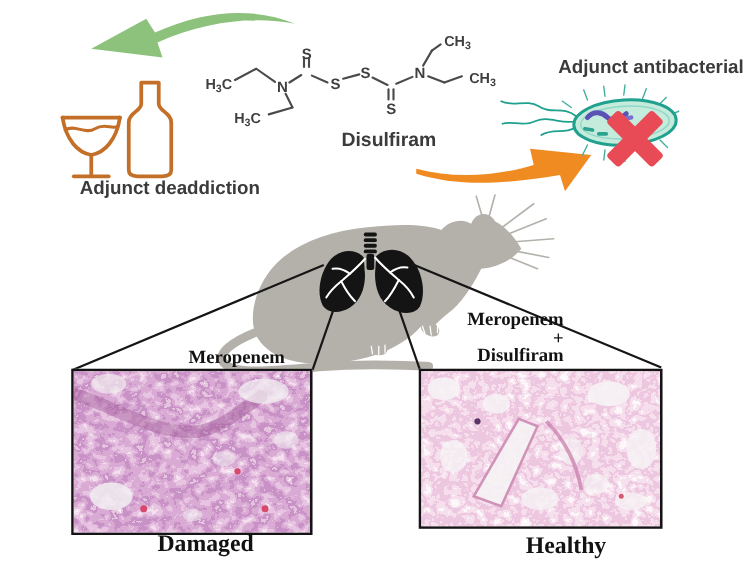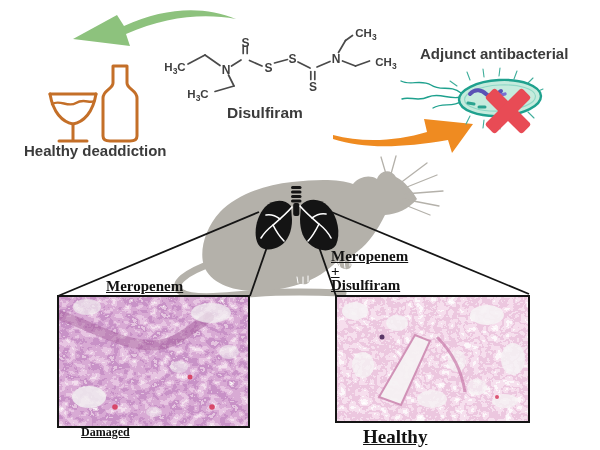--- a/index.html
+++ b/index.html
@@ -1,21 +1,21 @@
 <!DOCTYPE html>
 <html><head>
 <meta charset="utf-8">
 <style>
   html,body{margin:0;padding:0;background:#fff;}
   .stage{position:relative;width:600px;height:450px;background:#ffffff;overflow:hidden;
          font-family:"Liberation Sans",sans-serif;}
   .stage > svg.art{position:absolute;left:0;top:0;}
-  .lbl{position:absolute;text-align:left;color:#3b3b3b;font-weight:700;}
+  .lbl{position:absolute;text-align:right;color:#3b3b3b;font-weight:700;}
   .sans{font-family:"Liberation Sans",sans-serif;}
-  .serif{font-family:"Liberation Serif",serif;color:#121212;text-decoration:underline;}
+  .serif{font-family:"Liberation Serif",serif;color:#121212;}
   .panel{position:absolute;border:2px solid #141414;box-sizing:border-box;background:#e9dce6;z-index:3;}
   .panel svg{display:block;width:100%;height:100%;}
   .atom{font-family:"Liberation Sans",sans-serif;font-size:12px;fill:#3f3f3f;font-weight:600;}
   .grp{font-family:"Liberation Sans",sans-serif;font-size:11.5px;fill:#3f3f3f;font-weight:600;}
   .sub{font-size:8.5px;}
   .mline{line-height:14.5px;font-size:15px;}
 </style>
 </head>
 <body>
 
@@ -235,31 +235,31 @@
         <ellipse cx="120" cy="64" rx="9" ry="11" opacity="0.7"></ellipse>
         <ellipse cx="140" cy="90" rx="10" ry="8" opacity="0.7"></ellipse>
       </g>
       <path d="M 42 100 L 78 38 L 93 44 L 64 108 Z" fill="#f6f2f4" opacity="0.95" stroke="#cf8fb5" stroke-width="2"></path>
       <path d="M 100 40 C 115 55, 125 75, 128 95" fill="none" stroke="#c878a8" stroke-width="3" opacity="0.7"></path>
       <circle cx="45" cy="40" r="2.5" fill="#5a3566"></circle>
       <circle cx="160" cy="100" r="2" fill="#d63a5e" opacity="0.85"></circle>
     </svg>
   </div>
 
-  <div class="lbl sans" style="left:24px;top:142px;width:184px;font-size:15px;z-index:4;">Healthy deaddiction</div>
+  <div class="lbl sans" style="left:24px;top:142px;width:184px;font-size:15px;z-index:4;">Adjunct deaddiction</div>
 
   <div class="lbl sans" style="left:227px;top:104px;width:122px;font-size:15.5px;z-index:4;">Disulfiram</div>
 
   <div class="lbl sans" style="left:420px;top:45px;width:175px;font-size:15px;z-index:4;">Adjunct antibacterial</div>
 
   <div class="lbl serif" style="left:106px;top:278px;width:122px;font-size:15px;z-index:4;">Meropenem</div>
 
   <div class="lbl serif mline" style="left:331px;top:249px;width:120px;z-index:4;">
     <div>Meropenem</div>
     <div>+</div>
     <div>Disulfiram</div>
   </div>
 
-  <div class="lbl serif" style="left:81px;top:425px;width:122px;font-size:12px;z-index:4;">Damaged</div>
+  <div class="lbl serif" style="left:81px;top:425px;width:122px;font-size:19px;z-index:4;">Damaged</div>
 
   <div class="lbl serif" style="left:363px;top:426px;width:122px;font-size:19px;z-index:4;">Healthy</div>
 
 </div>
 
 </body></html>

